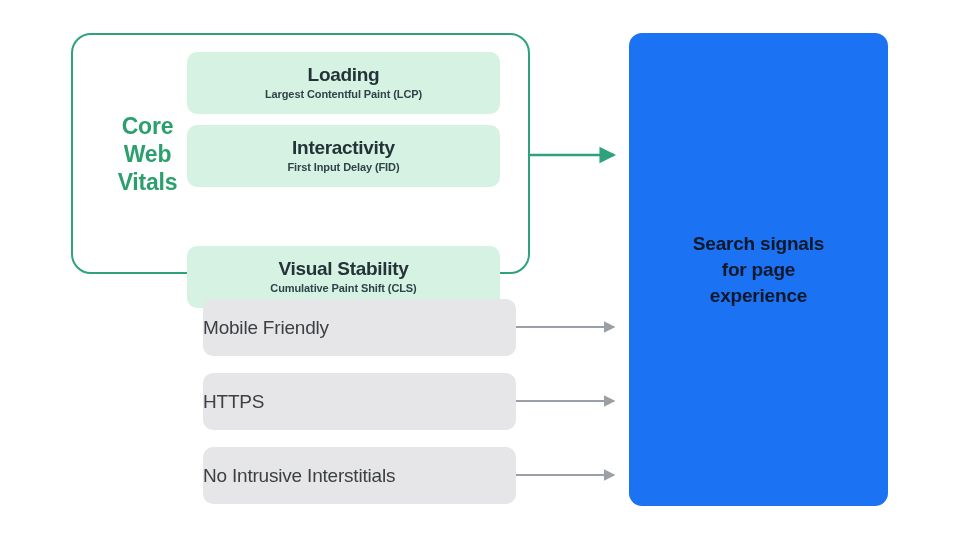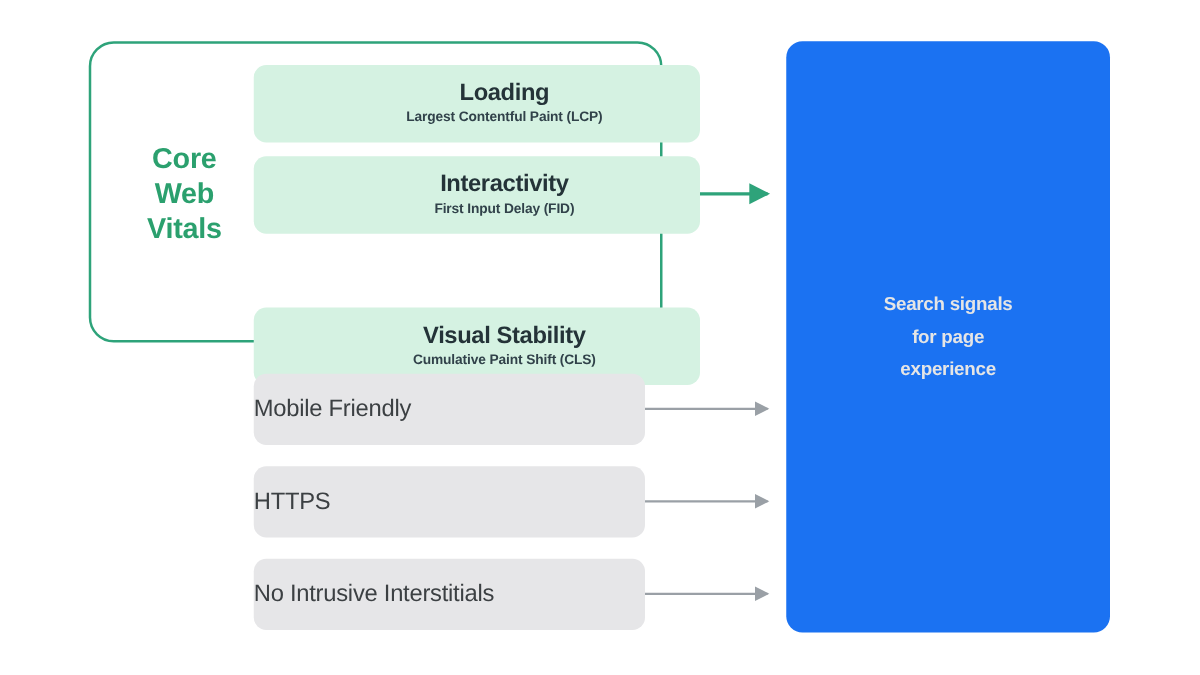--- a/index.html
+++ b/index.html
@@ -42,30 +42,29 @@
     font-size: 23px;
     font-weight: bold;
     line-height: 28px;
     letter-spacing: -0.2px;
     text-align: center;
   }
 
   
   .vital-card {
     position: absolute;
-    left: 203px;
+    left: 187px;
     width: 313px;
     height: 62px;
     background: #d5f2e2;
     border-radius: 10px;
     display: flex;
     flex-direction: column;
     align-items: center;
     justify-content: center;
-    padding-left: 44px;
   }
   .vital-card.c0 { top: 52px; }
   .vital-card.c1 { top: 125px; }
   .vital-card.c2 { top: 198px; margin-top: 48px; }
   .vital-title {
     color: #243338;
     font-size: 19px;
     font-weight: bold;
     letter-spacing: -0.3px;
     line-height: 23px;
@@ -107,22 +106,22 @@
     top: 33px;
     width: 259px;
     height: 473px;
     background: #1b72f2;
     border-radius: 13px;
     display: flex;
     align-items: center;
     justify-content: center;
   }
   .blue-text {
-    color: #e5e5e5;
-    font-size: 15px;
+    color: #0f172a;
+    font-size: 19px;
     font-weight: bold;
     line-height: 26px;
     text-align: center;
     letter-spacing: -0.2px;
     white-space: pre-line;
   }
 
   
   .arrow-svg {
     position: absolute;

